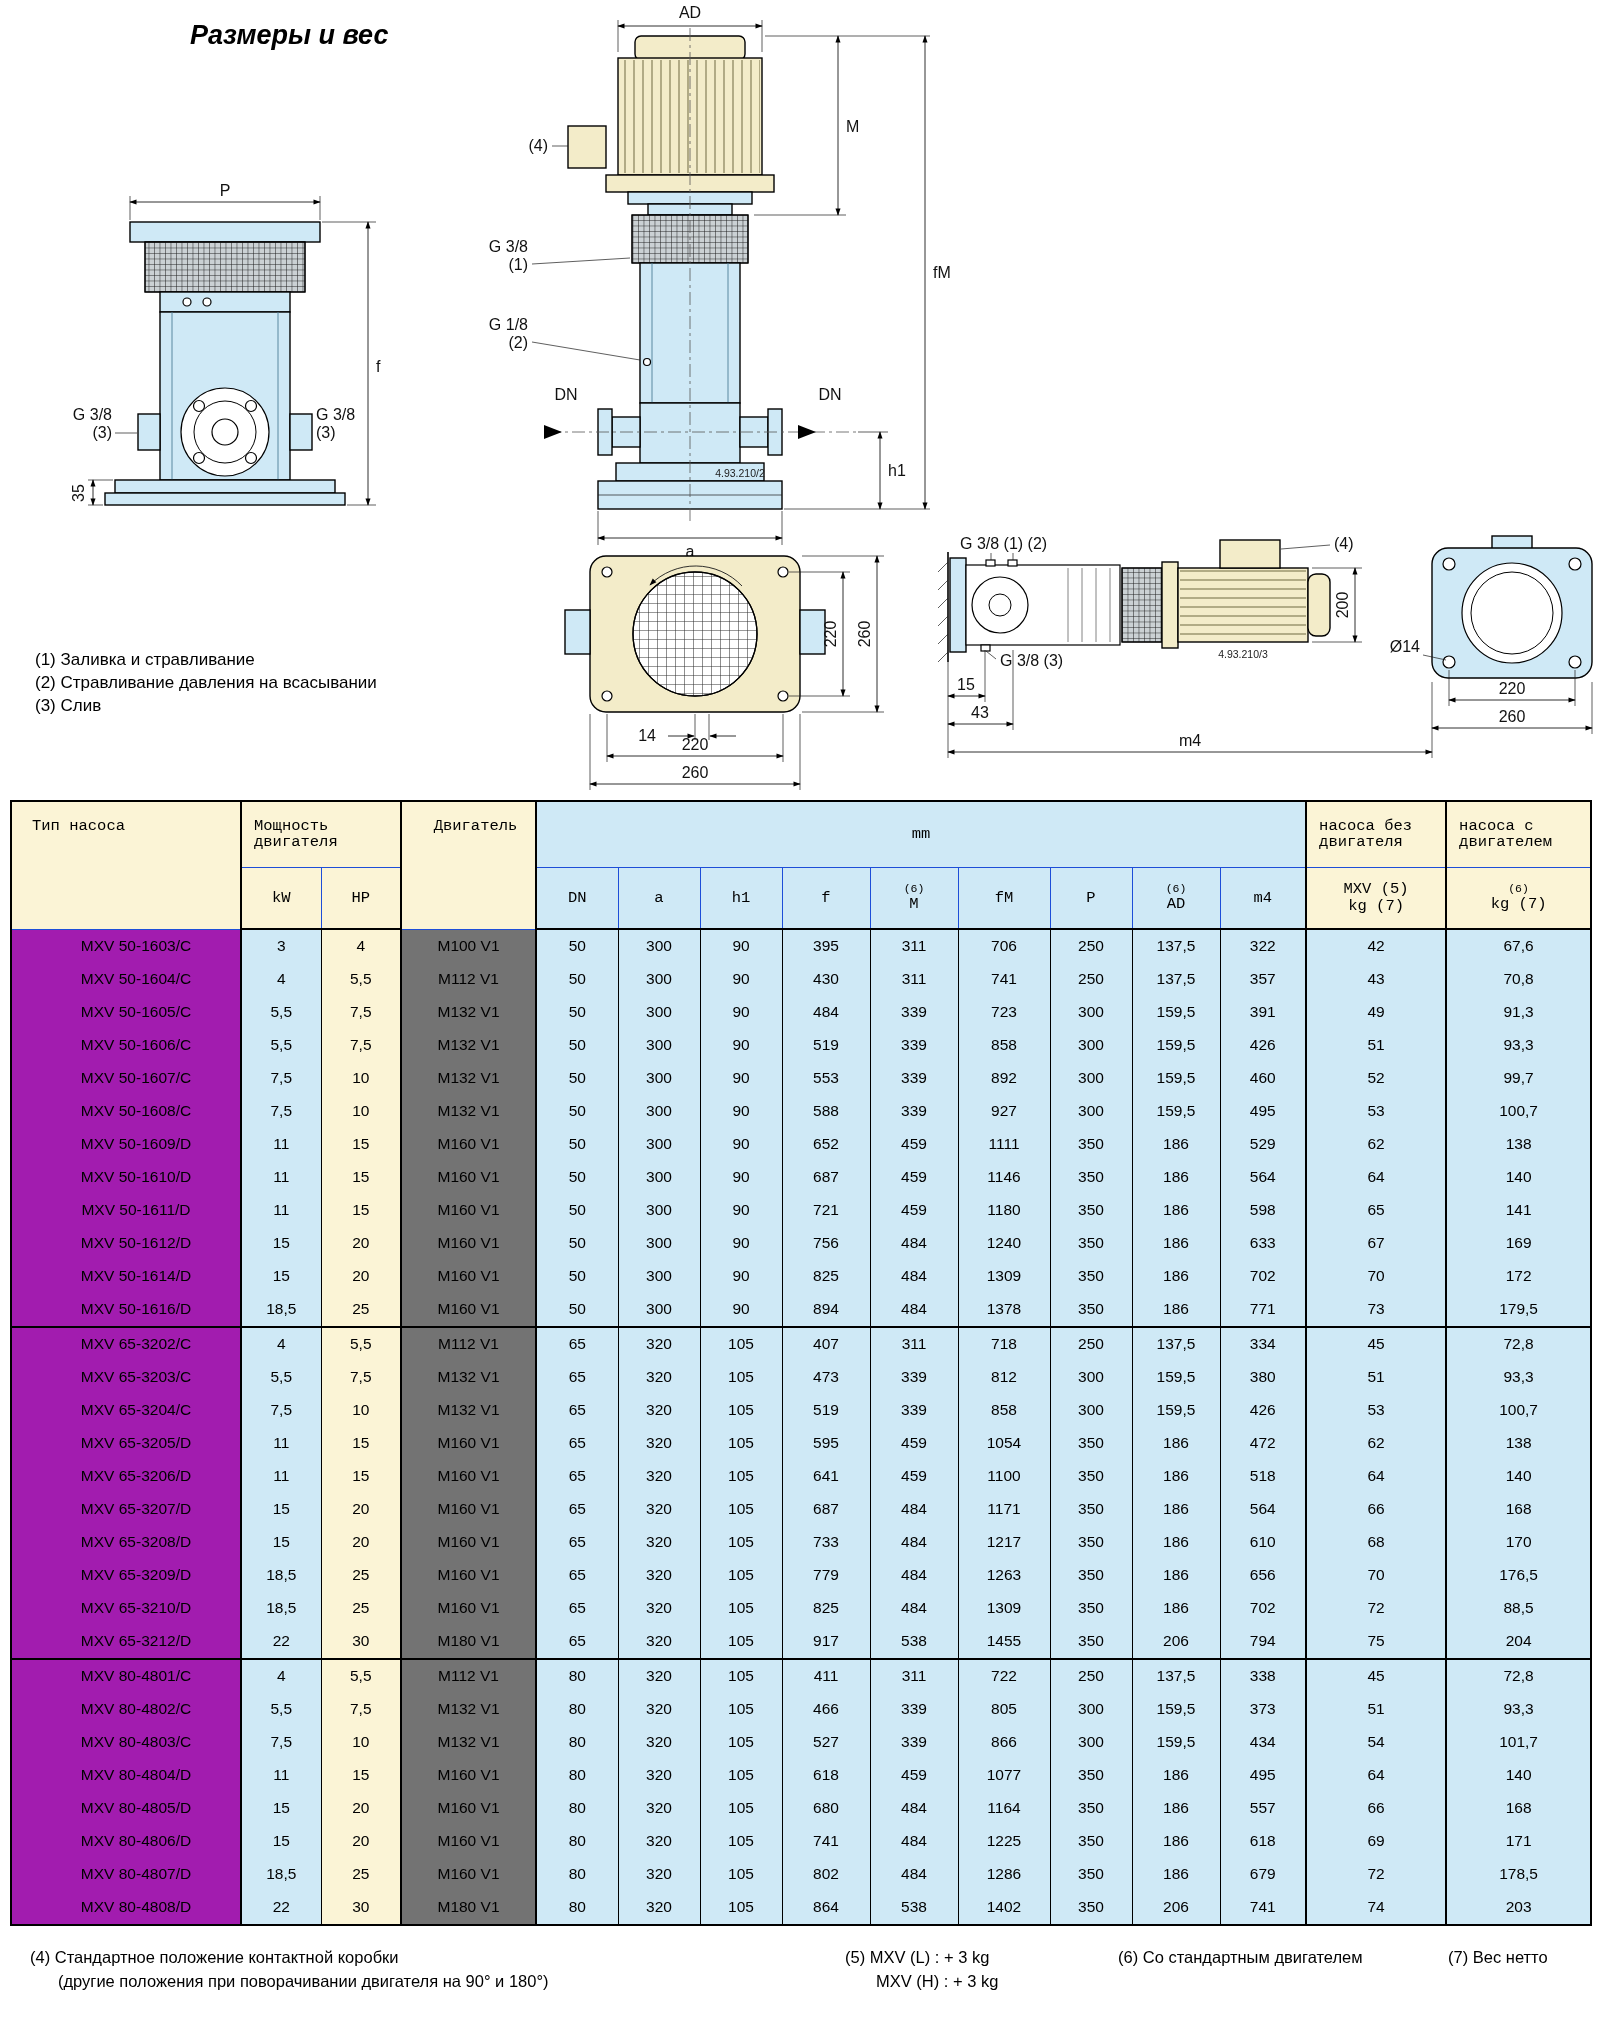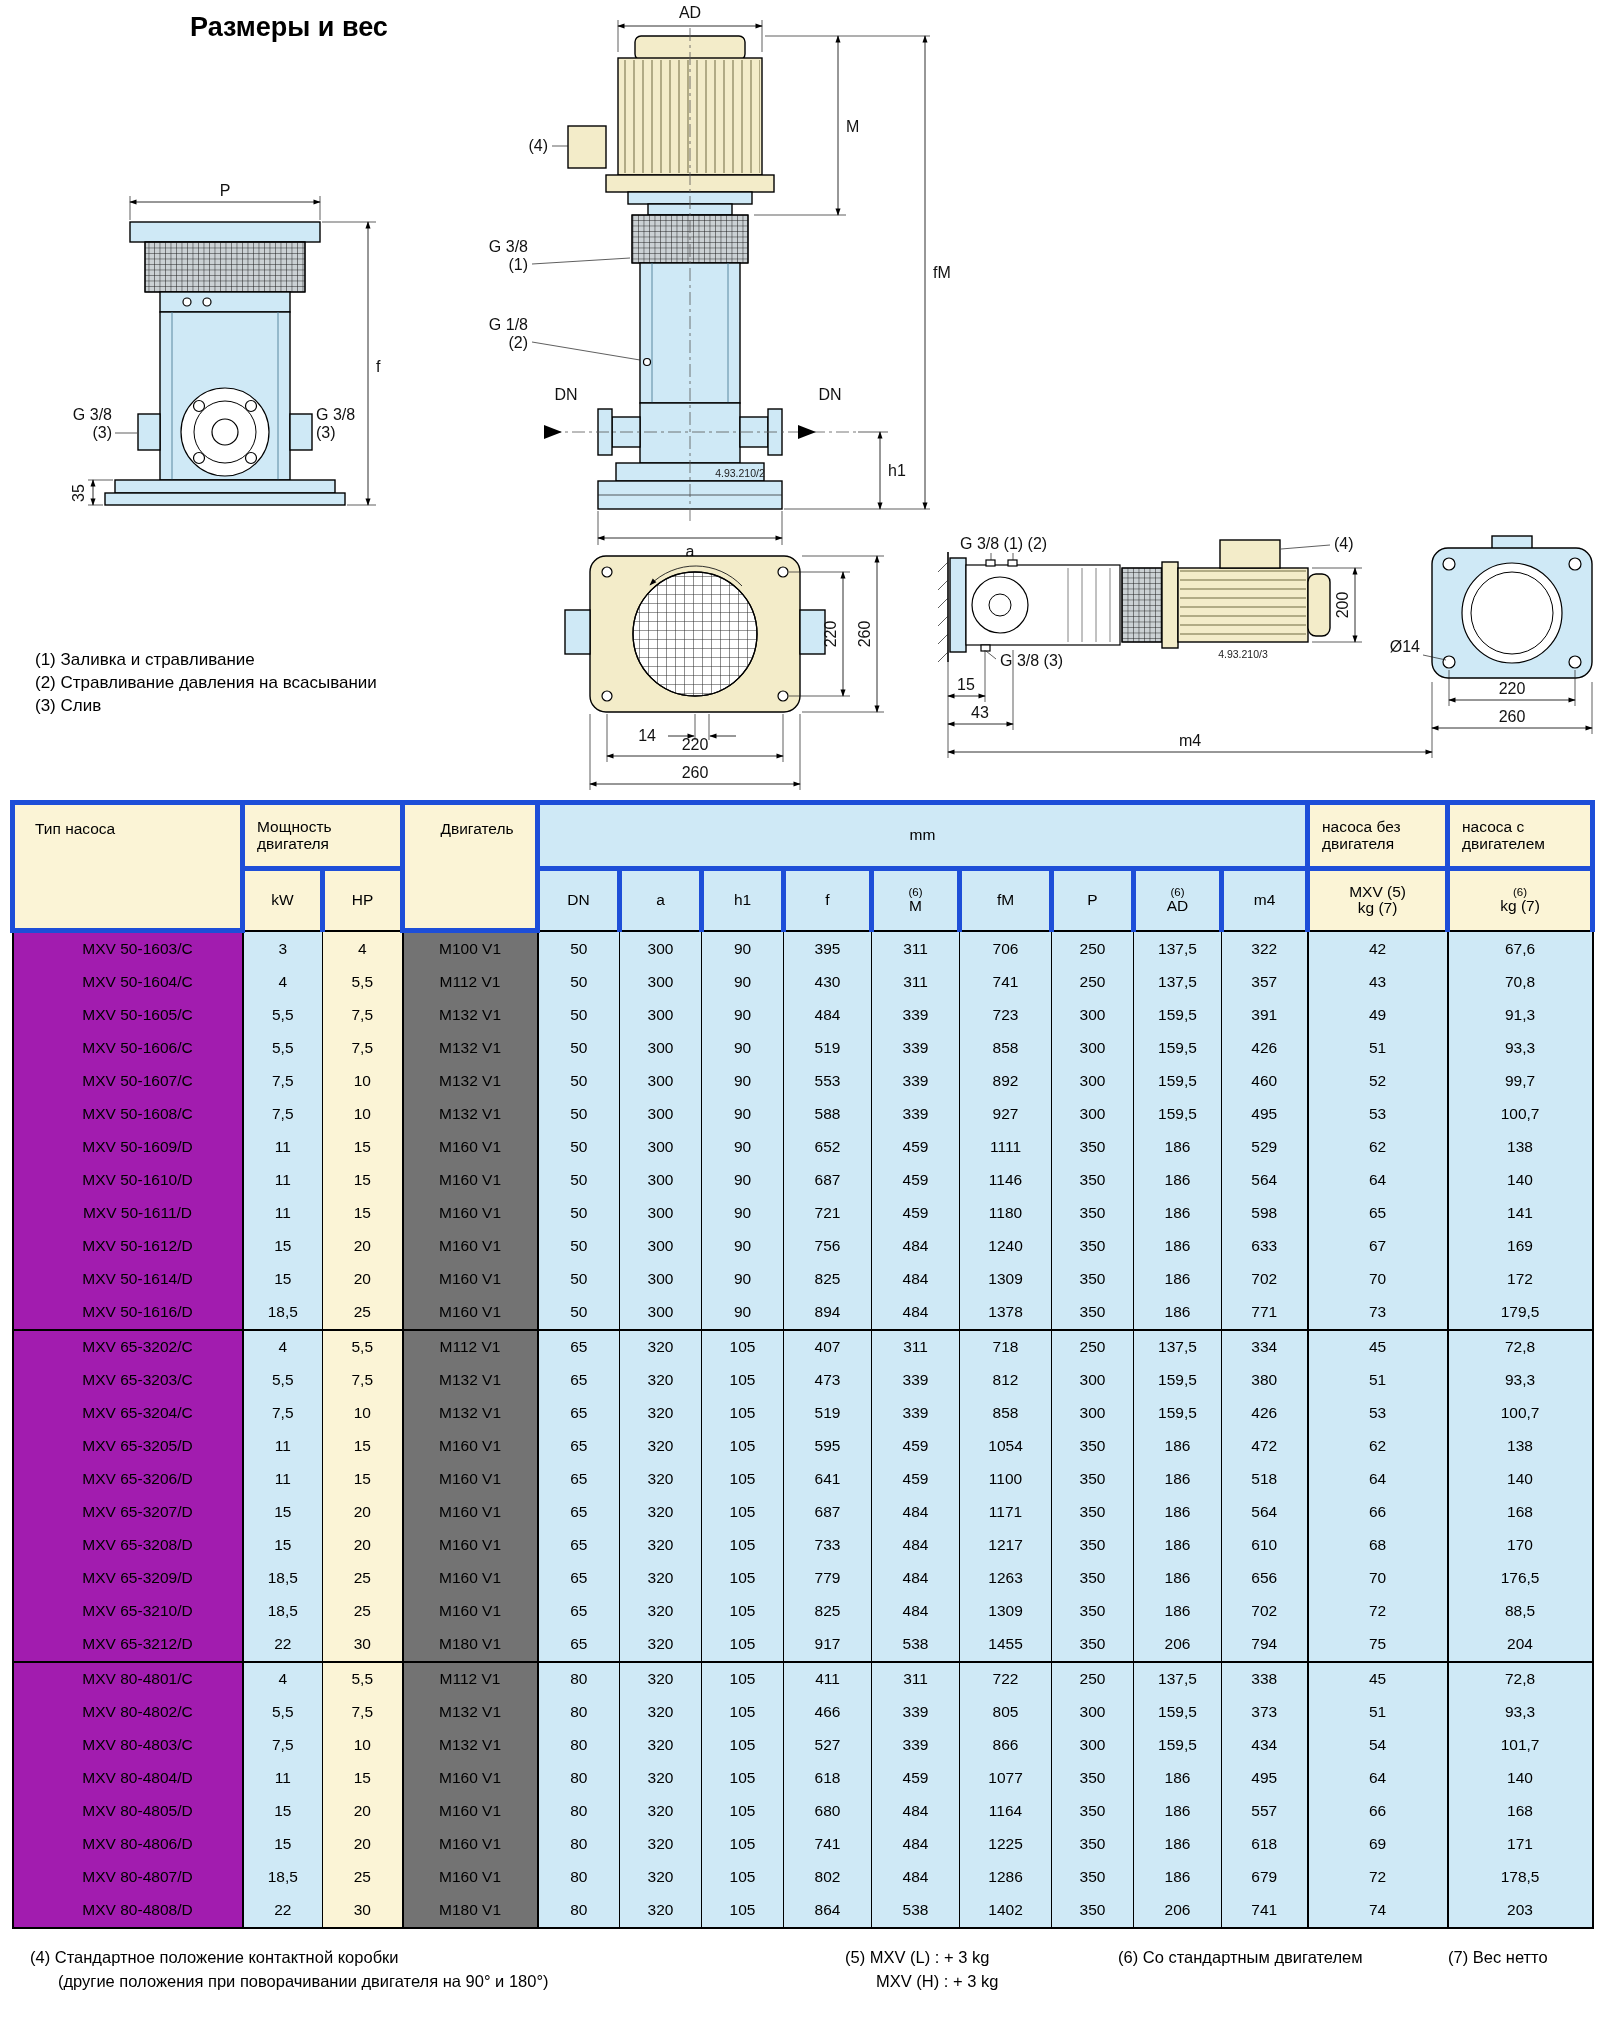--- a/index.html
+++ b/index.html
@@ -3,21 +3,21 @@
 <meta charset="utf-8">
 <style>
   :root{
     --blue:#cfe9f6;
     --cream:#fbf4d6;
     --mcream:#f3ecc9;
   }
   html,body{margin:0;padding:0;background:#fff;}
   .page{position:relative;width:1600px;height:2040px;background:#fff;
         font-family:"Liberation Sans",sans-serif;color:#000;overflow:hidden;}
-  .page-title{position:absolute;left:190px;top:12px;font-size:27px;font-weight:bold;margin:0;}
+  .page-title{position:absolute;left:190px;top:20px;font-size:27px;font-weight:bold;margin:0;font-style:italic;}
   .draw-svg{position:absolute;left:0;top:0;}
   .notes{position:absolute;left:35px;top:648px;font-size:17px;line-height:23px;}
   
   .ol{stroke:#000;stroke-width:1.4;fill:var(--blue);}
   .oc{stroke:#000;stroke-width:1.4;fill:var(--mcream);}
   .ow{stroke:#000;stroke-width:1.2;fill:#fff;}
   .meshbase{fill:#cbd1d4;stroke:#000;stroke-width:1.1;}
   .meshlines{fill:url(#mesh);stroke:#000;stroke-width:1.1;}
   .fins{fill:url(#fins);}
   .finsH{fill:url(#finsH);}
@@ -25,21 +25,21 @@
   .xl{stroke:#1a1a1a;stroke-width:0.7;fill:none;}
   .thin{stroke:#4c7e96;stroke-width:0.9;}
   .thin2{stroke:#777;stroke-width:0.9;}
   .cl{stroke:#555;stroke-width:0.8;stroke-dasharray:13 4 3 4;fill:none;}
   .draw-svg text{font-family:"Liberation Sans",sans-serif;font-size:16px;fill:#111;}
   .draw-svg text.sm{font-size:10.5px;fill:#222;}
   
   .dim-table{position:absolute;top:800px;left:10px;width:1580px;border-collapse:collapse;
              table-layout:fixed;border:2.5px solid #000;font-size:15.5px;}
   .dim-table th,.dim-table td{padding:0;text-align:center;vertical-align:middle;line-height:1.05;font-weight:normal;}
-  .hr1 th,.hr2 th{border:5px solid #1d4ed8;}
+  .hr1 th,.hr2 th{border:1px solid #1d4ed8;font-family:Liberation Mono, monospace;}
   .hr1{height:66px;}
   .hr2{height:62px;}
   .hr2 th{border-bottom:2.5px solid #000;}
   .h-cream{background:var(--cream);}
   .h-blue{background:var(--blue);}
   .h-left{text-align:left !important;padding-left:12px !important;}
   .h-type{text-align:left !important;padding:16px 0 0 20px !important;vertical-align:top !important;}
   .h-motor{text-align:left;padding:16px 0 0 14px !important;vertical-align:top !important;}
   .thick-r{border-right:2.5px solid #000 !important;}
   .sup{font-size:11.5px;line-height:1.1;}

